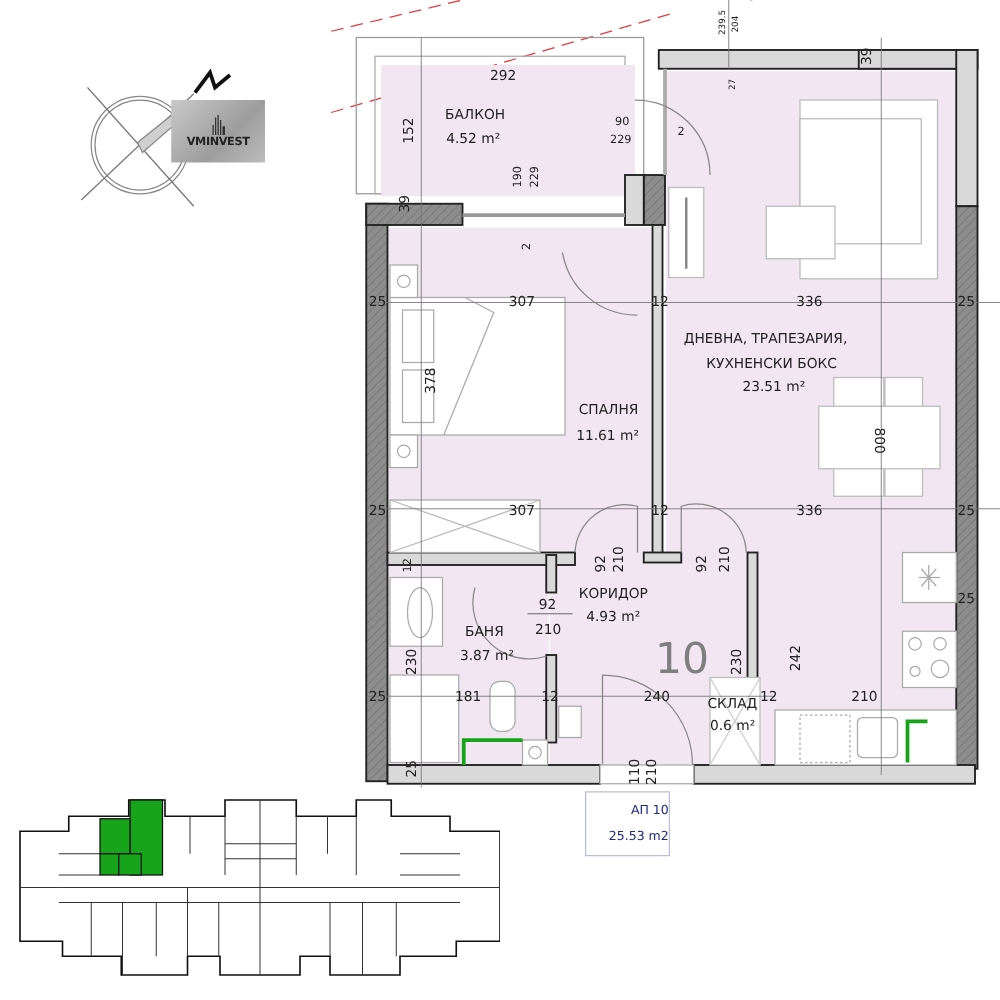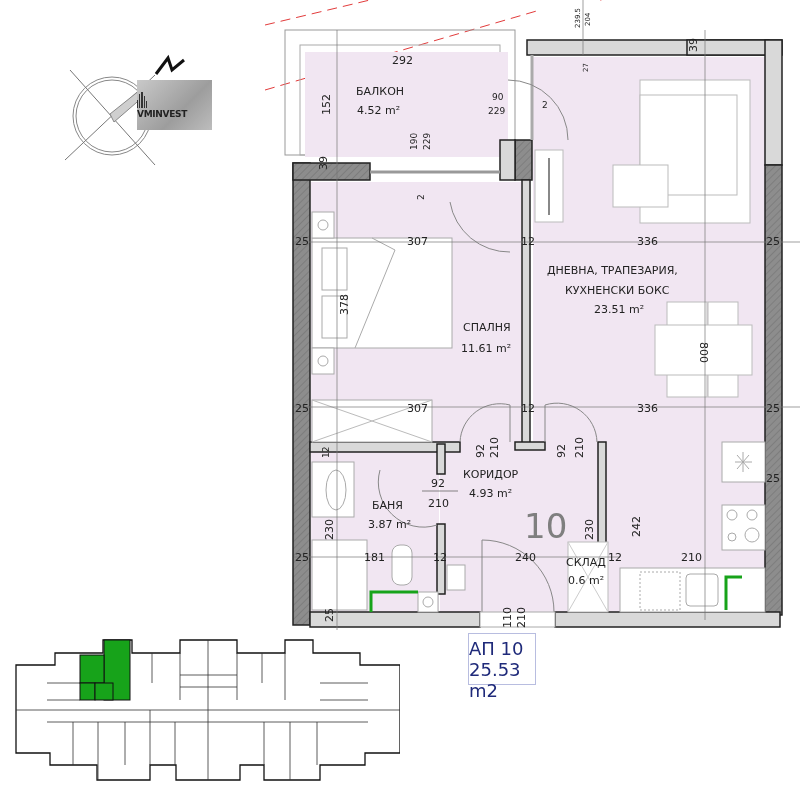--- a/index.html
+++ b/index.html
@@ -2,22 +2,22 @@
 <html><head>
 <meta charset="utf-8">
 <style>
   html, body { margin:0; padding:0; background:#ffffff; }
   body { width:800px; height:800px; position:relative; overflow:hidden; font-family:"DejaVu Sans Condensed","DejaVu Sans", sans-serif; }
   .abs { position:absolute; }
   svg text { font-family:"DejaVu Sans", sans-serif; }
   .room-label { font-size:11px; fill:#222; }
   .dim { font-size:11px; fill:#222; }
   .dim-sm { font-size:9px; fill:#222; }
-  .aptbox { position:absolute; left:468px; top:633px; width:68px; height:52px; border:1px solid #b8bde0; background:#fff; text-align:left; color:#1f2a7a; font-size:18px; line-height:21px; padding-top:4px; box-sizing:border-box; font-family:"DejaVu Sans", sans-serif; }
-  .logo { position:absolute; left:137px; top:80px; width:75px; height:50px; background:linear-gradient(135deg,#c9c9c9,#9d9d9d 60%,#bdbdbd); display:flex; flex-direction:column; justify-content:center; }
+  .aptbox { position:absolute; left:468px; top:633px; width:68px; height:52px; border:1px solid #b8bde0; background:#fff; text-align:right; color:#1f2a7a; font-size:10px; line-height:21px; padding-top:4px; box-sizing:border-box; font-family:"DejaVu Sans", sans-serif; }
+  .logo { position:absolute; left:137px; top:80px; width:75px; height:50px; background:linear-gradient(135deg,#c9c9c9,#9d9d9d 60%,#bdbdbd); display:flex; flex-direction:column; align-items:center; justify-content:center; }
   .logo .mark { width:10px; height:16px; display:flex; gap:1px; align-items:flex-end; }
   .logo .mark span { display:block; width:1.5px; background:#333; }
   .logo .name { font-size:9px; font-weight:bold; color:#222; letter-spacing:-0.3px; margin-top:1px; font-family:"DejaVu Sans", sans-serif; }
 </style>
 </head>
 <body>
 
 <svg class="abs" style="left:30px;top:30px" width="230" height="170" viewBox="0 0 230 170">
   <circle cx="82" cy="86" r="36" fill="none" stroke="#888" stroke-width="1"></circle>
   <circle cx="82" cy="86" r="39" fill="none" stroke="#888" stroke-width="1"></circle>

